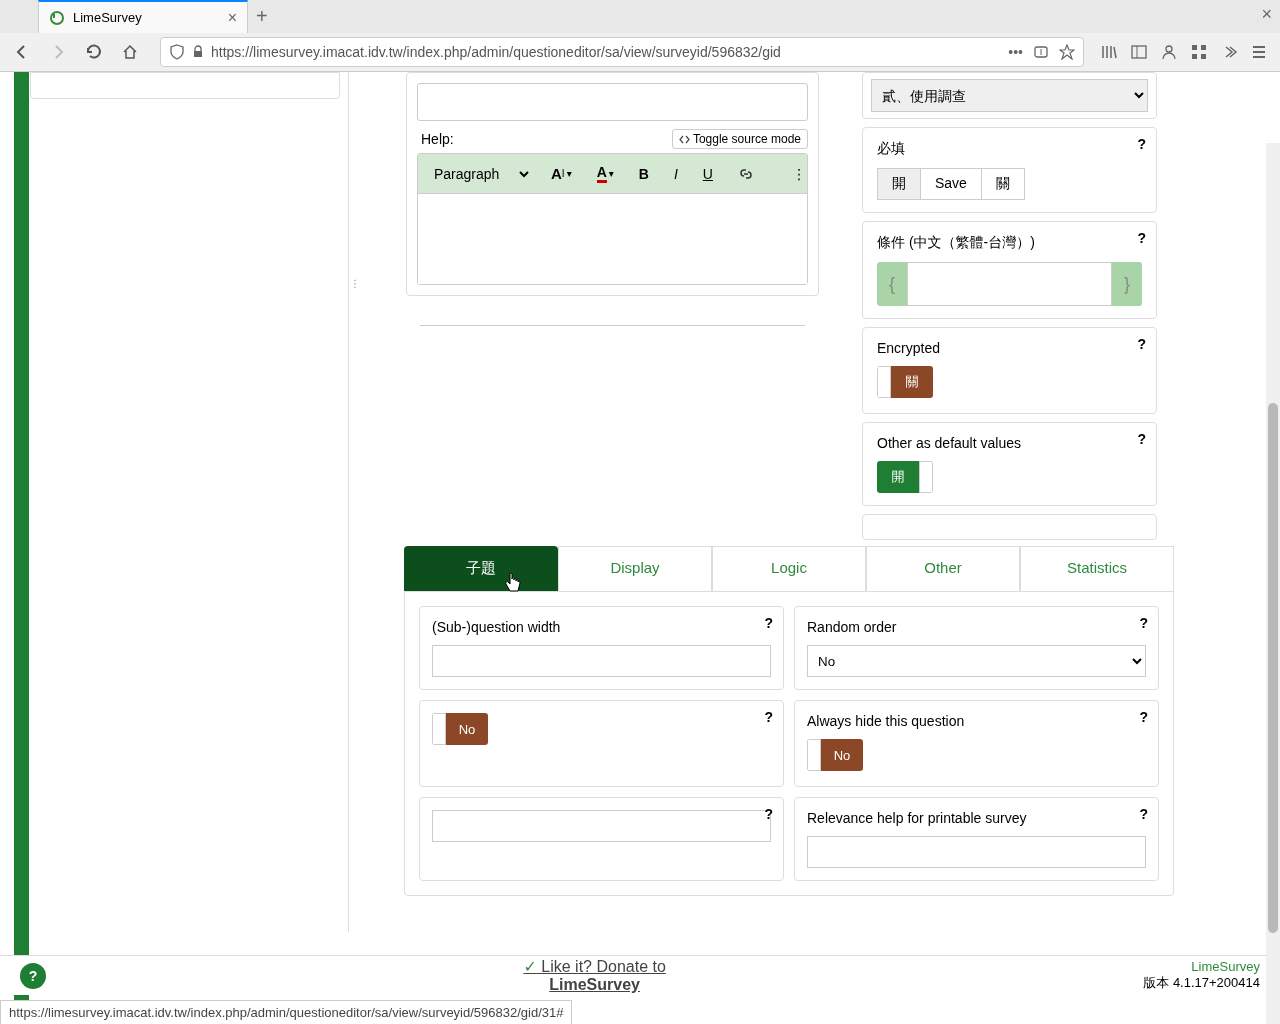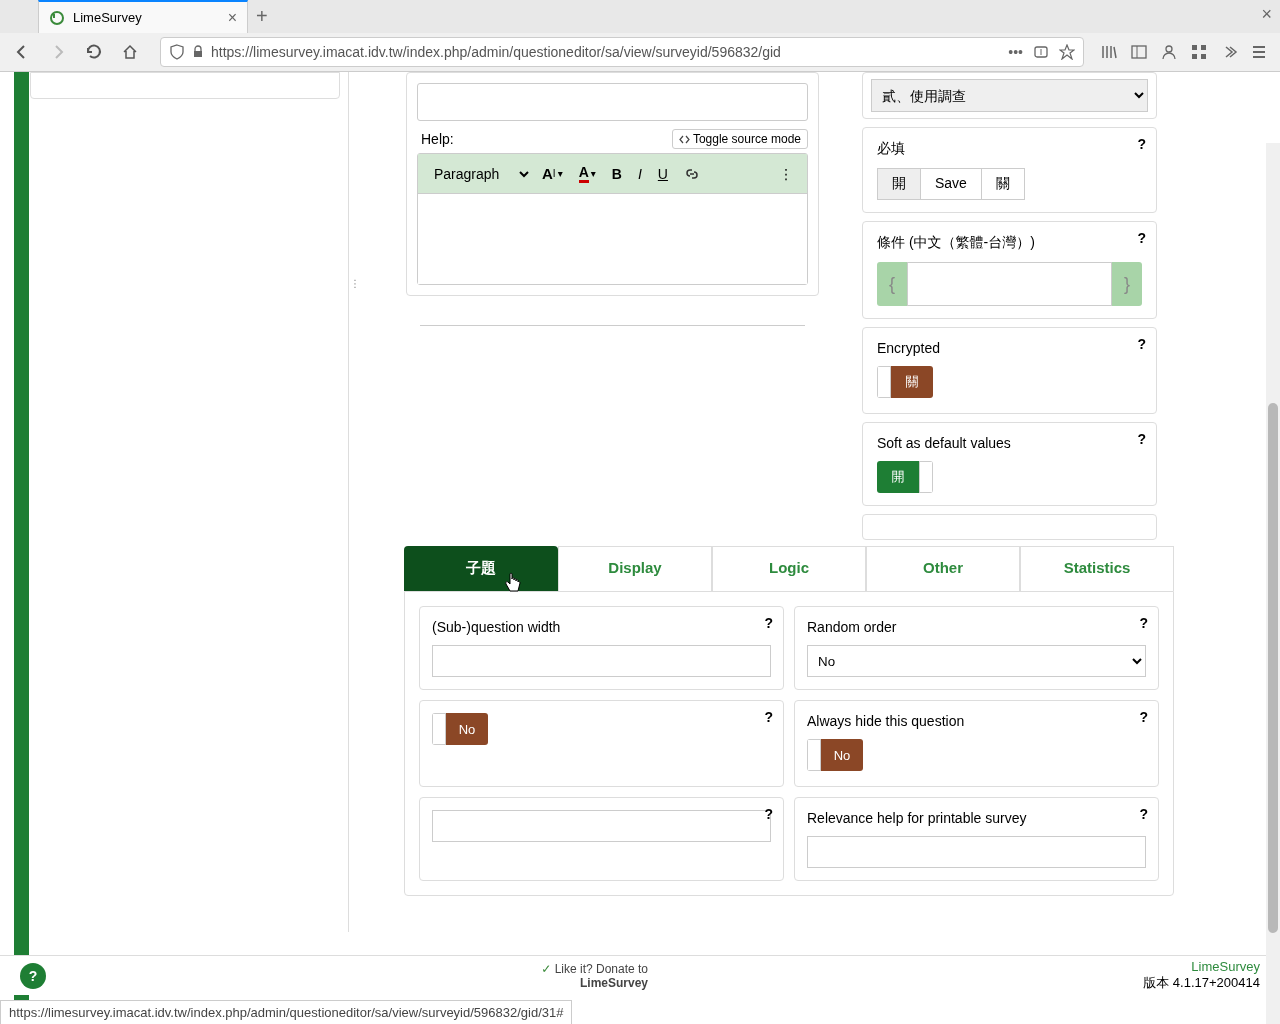--- a/index.html
+++ b/index.html
@@ -30,21 +30,21 @@
 .vert-divider { position: absolute; left: 348px; top: 0; width: 1px; height: 860px; background: #ddd; }
 .drag-handle { position: absolute; left: 350px; top: 206px; font-size: 10px; color: #888; }
 
 
 .editor-card { position: absolute; left: 406px; top: 0; width: 413px; background: #fff; border: 1px solid #ddd; border-radius: 4px; padding: 10px; }
 .question-editor { height: 38px; border: 1px solid #ccc; border-radius: 3px; margin-bottom: 8px; }
 .help-row { display: flex; justify-content: space-between; align-items: center; margin-bottom: 4px; }
 .help-label { font-size: 14px; padding-left: 4px; }
 .toggle-src { font-size: 12px; border: 1px solid #ccc; padding: 2px 6px; border-radius: 3px; cursor: pointer; display: flex; align-items: center; gap: 3px; }
 .ck-editor { border: 1px solid #ccc; border-radius: 3px; }
-.ck-toolbar { background: #d4e8d4; border-bottom: 1px solid #ccc; display: flex; align-items: center; padding: 6px 8px; gap: 4px; }
+.ck-toolbar { background: #d4e8d4; border-bottom: 1px solid #ccc; display: flex; align-items: center; padding: 6px 8px; gap: 13px; }
 .ck-select { background: #d4e8d4; border: none; font-size: 14px; padding: 4px 16px 4px 4px; cursor: pointer; }
 .ck-btn { padding: 4px 6px; cursor: pointer; display: flex; align-items: center; }
 .ck-content { height: 90px; background: #fff; }
 .chev { font-size: 10px; margin-left: 2px; }
 
 .hr-divider { position: absolute; left: 420px; top: 253px; width: 385px; height: 1px; background: #ccc; }
 
 
 .settings-col { position: absolute; left: 862px; top: 0; width: 295px; }
 .setting-card { background: #fff; border: 1px solid #ddd; border-radius: 4px; padding: 12px 14px; margin-bottom: 8px; position: relative; }
@@ -63,39 +63,39 @@
 .toggle-switch { display: inline-flex; width: 56px; height: 32px; border-radius: 3px; overflow: hidden; cursor: pointer; }
 .toggle-switch .handle { width: 14px; background: #fff; border: 1px solid #ccc; }
 .toggle-switch .label-part { flex: 1; display: flex; align-items: center; justify-content: center; color: #fff; font-size: 13px; }
 .toggle-off .label-part { background: #8b4726; }
 .toggle-on { flex-direction: row-reverse; }
 .toggle-on .label-part { background: #1e7e34; }
 .empty-card { height: 18px; }
 
 
 .tabs-section { position: absolute; left: 404px; top: 474px; width: 770px; }
-.tabs-row { display: flex; font-weight: bold; }
+.tabs-row { display: flex; }
 .tab-item { flex: 1; text-align: center; padding: 12px 0; font-size: 15px; cursor: pointer; border: 1px solid transparent; }
 .tab-item.active { background: #0d4f1c; color: #fff; border-radius: 4px 4px 0 0; }
 .tab-item:not(.active) { color: #2e8b3e; border: 1px solid #ddd; border-bottom: none; background: #fff; }
 .tab-content { border: 1px solid #ddd; border-radius: 0 0 4px 4px; padding: 14px; background: #fff; }
 .options-grid { display: grid; grid-template-columns: 1fr 1fr; gap: 10px; }
 .option-card { border: 1px solid #ddd; border-radius: 4px; padding: 12px; position: relative; }
 .option-label { font-size: 14px; margin-bottom: 10px; }
 .option-card .help-icon { top: 8px; right: 10px; }
 .num-input { width: 100%; height: 32px; border: 1px solid #ccc; padding: 0 6px; }
 .sel-input { width: 100%; height: 32px; border: 1px solid #ccc; padding: 0 6px; background: #fff; }
 .text-input { width: 100%; height: 32px; border: 1px solid #ccc; padding: 0 6px; }
 
 .cursor-hand { position: absolute; left: 503px; top: 500px; font-size: 18px; z-index: 100; pointer-events: none; }
 
 
 .footer { position: absolute; bottom: 30px; left: 0; right: 0; height: 40px; border-top: 1px solid #ddd; display: flex; align-items: center; justify-content: space-between; padding: 0 20px; background: #fff; }
 .footer-help { width: 26px; height: 26px; border-radius: 50%; background: #1e7e34; color: #fff; display: flex; align-items: center; justify-content: center; font-weight: bold; }
-.footer-center { color: #444; font-size: 12px; text-align: right; }
+.footer-center { color: #444; font-size: 16px; text-align: center; text-decoration: underline; }
 .footer-right { text-align: right; font-size: 13px; }
 .footer-right .ls-link { color: #2e8b3e; }
 
 .status-bar { position: absolute; bottom: 0; left: 0; background: #fff; border: 1px solid #ccc; padding: 4px 8px; font-size: 13px; color: #444; }
 
 .scrollbar-v { position: absolute; right: 0; top: 71px; width: 14px; height: 890px; background: #f0f0f0; }
 .scrollbar-thumb { position: absolute; right: 2px; width: 10px; background: #b8b8b8; border-radius: 5px; }
 
 svg { display: block; }
 </style>
@@ -286,21 +286,21 @@
     <div class="setting-card">
       <span class="help-icon">?</span>
       <div class="setting-label">Encrypted</div>
       <div class="toggle-switch toggle-off">
         <div class="handle"></div>
         <div class="label-part">關</div>
       </div>
     </div>
     <div class="setting-card">
       <span class="help-icon">?</span>
-      <div class="setting-label">Soft as default values</div>
+      <div class="setting-label">Other as default values</div>
       <div class="toggle-switch toggle-on">
         <div class="handle"></div>
         <div class="label-part">開</div>
       </div>
     </div>
     <div class="setting-card empty-card"></div>
   </div>
 
   <div class="tabs-section">
     <div class="tabs-row">

